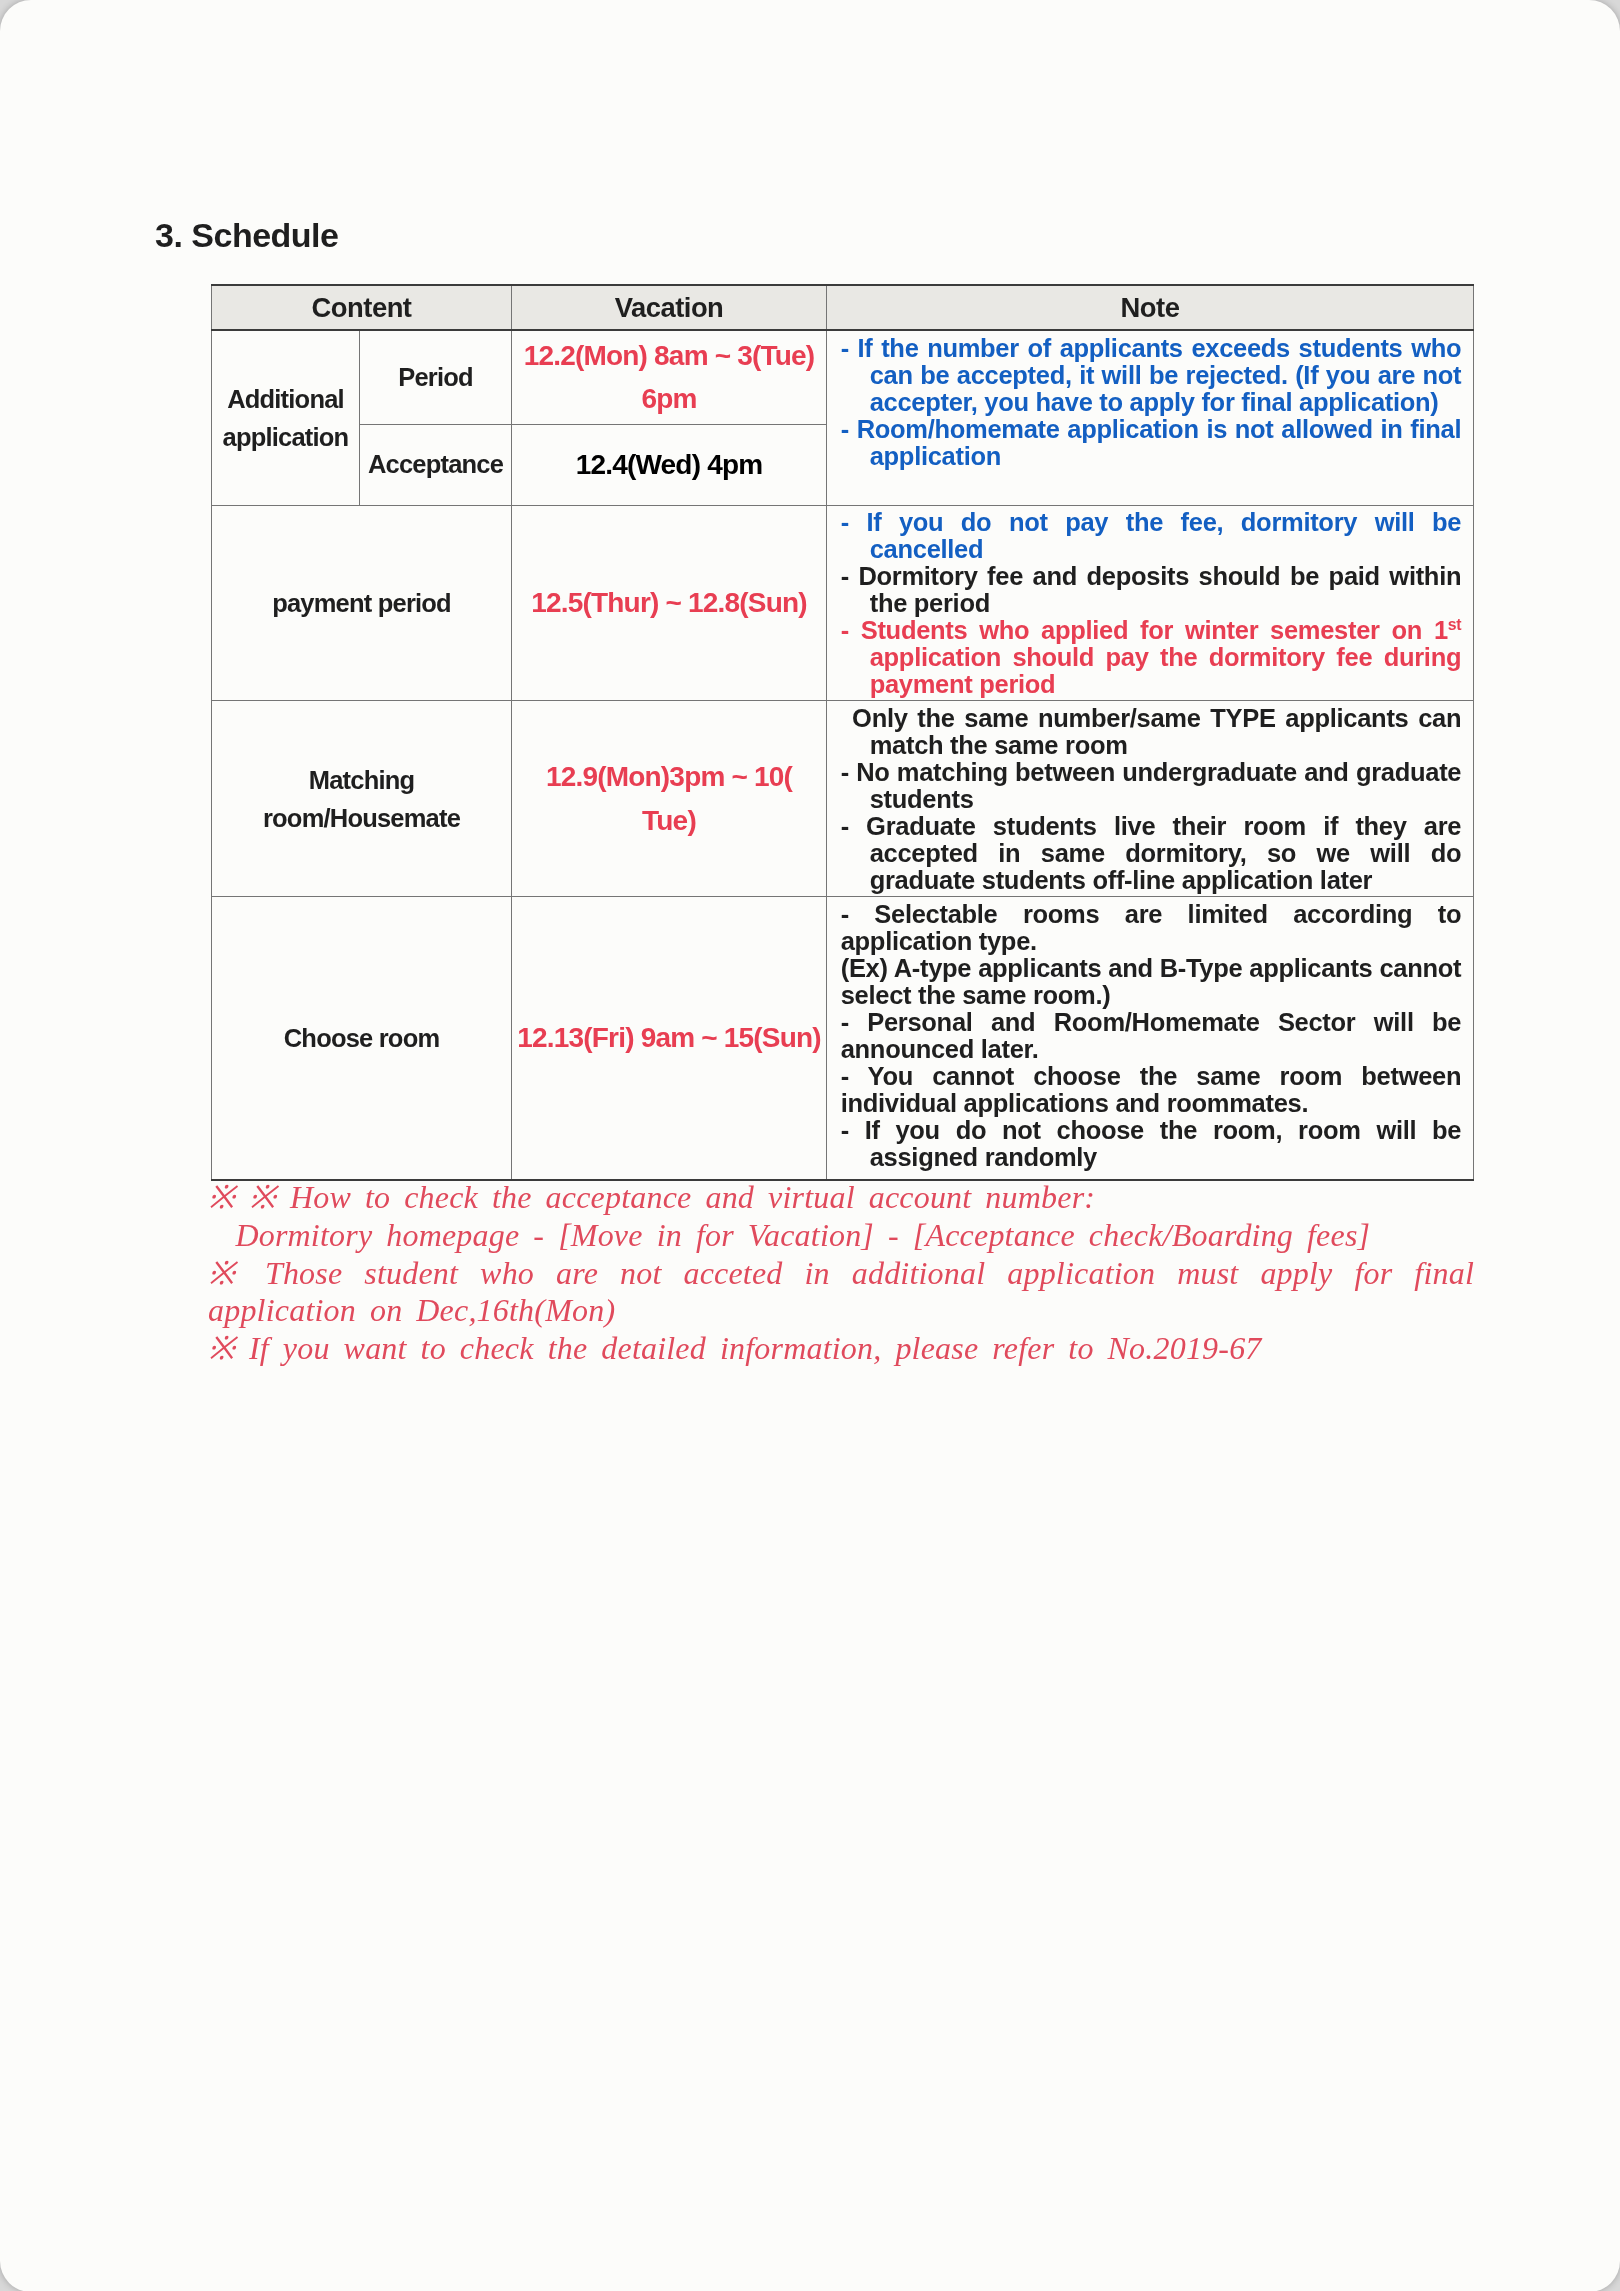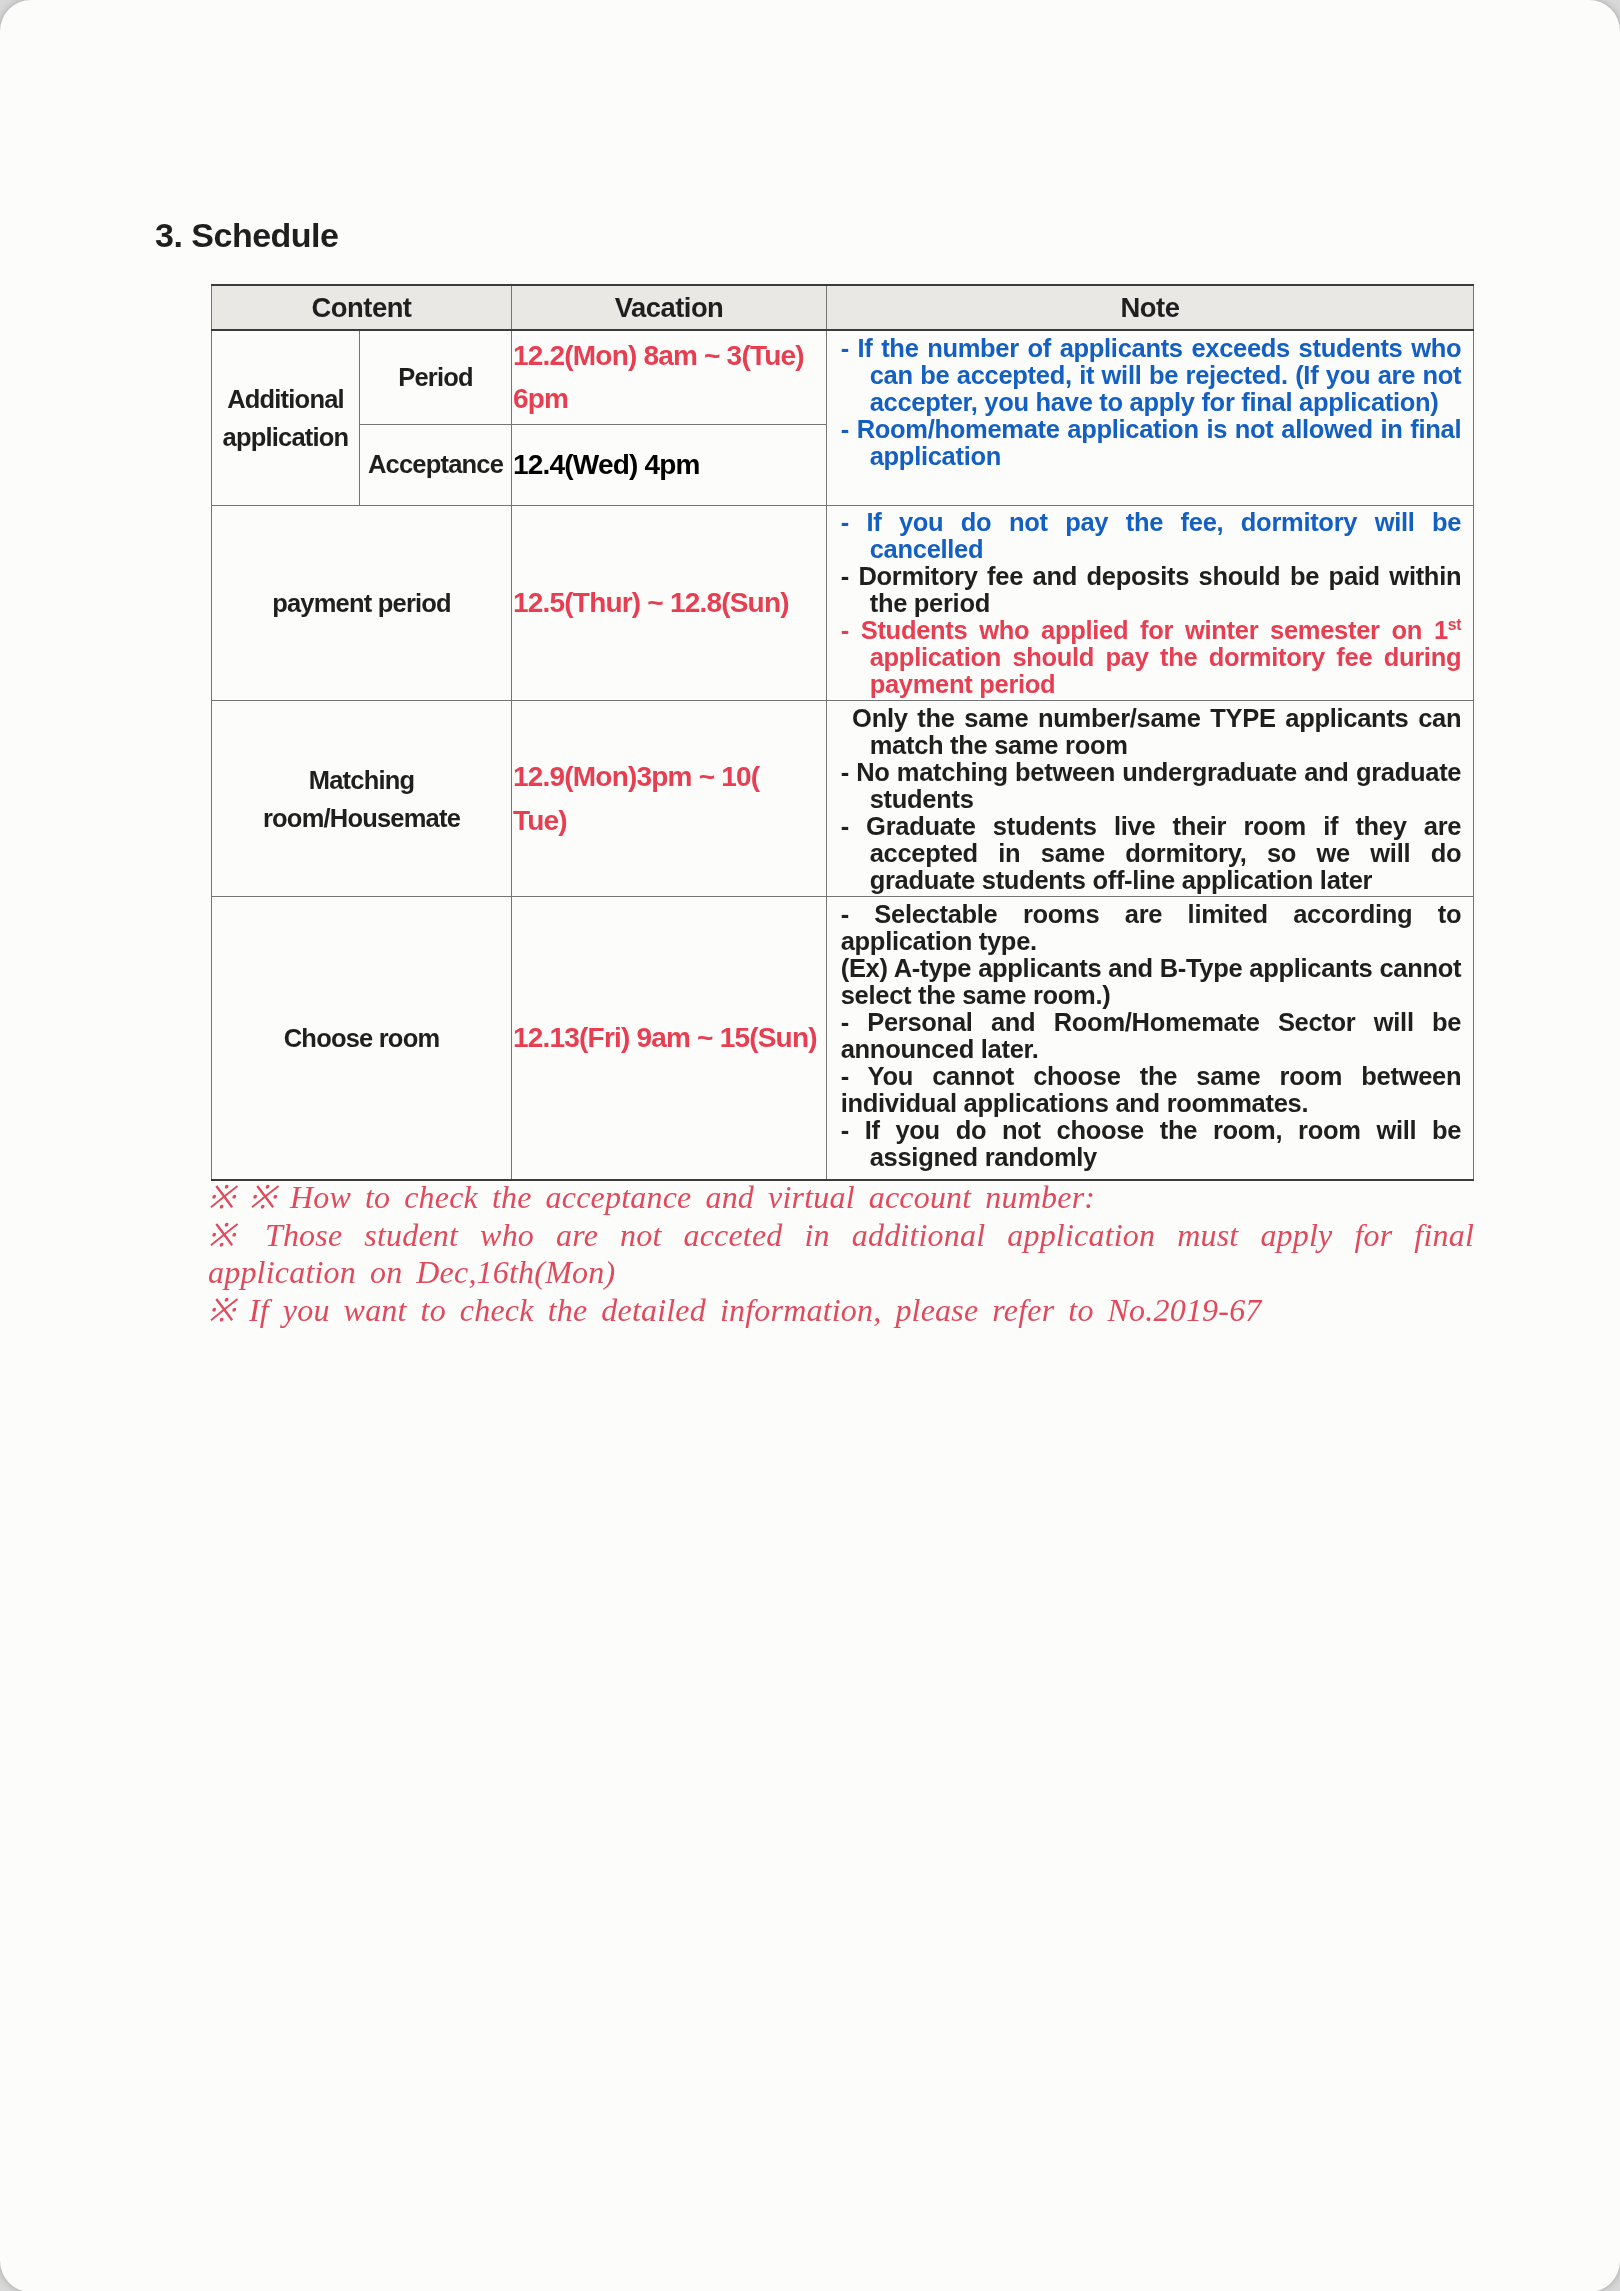--- a/index.html
+++ b/index.html
@@ -31,21 +31,21 @@
     border-bottom: 2.5px solid var(--border-dark, #3b3b3b);
     letter-spacing: -0.5px;
   }
   tbody tr.last td { border-bottom: 2.5px solid var(--border-dark, #3b3b3b); }
   .cell-label {
     text-align: center; vertical-align: middle;
     font-size: 25.5px; font-weight: 700; color: var(--ink, #1f1f1f);
     letter-spacing: -0.8px; white-space: pre-line; line-height: 1.5;
   }
   .cell-sched {
-    vertical-align: middle;
+    text-align: center; vertical-align: middle;
     font-size: 28px; font-weight: 700; letter-spacing: -0.8px;
     white-space: pre-line; line-height: 1.55;
   }
   .cell-note {
     vertical-align: top; padding: 3.9px 11.8px 2px 13.7px;
     font-size: 25.5px; font-weight: 700; color: var(--ink, #1f1f1f);
     line-height: 27px; letter-spacing: -0.3px; text-align: justify;
   }
   .red  { color: var(--accent-red, #e83e52); }
   .blue { color: var(--accent-blue, #135fc2); }
@@ -133,18 +133,19 @@
           <div class="note-item flush">- Personal and Room/Homemate Sector will be announced later.</div>
           <div class="note-item flush">- You cannot choose the same room between individual applications and roommates.</div>
           <div class="note-item hang">- If you do not choose the room, room will be assigned randomly</div>
         </td>
       </tr>
     </tbody>
   </table>
 
   <div class="footnotes">
     <div class="fn">※ ※ How to check the acceptance and virtual account number:</div>
+    <div class="fn fn-indent">Dormitory homepage - [Move in for Vacation] - [Acceptance check/Boarding fees]</div>
     <div class="fn fn-justify">※ Those student who are not acceted in additional application must apply for final application on Dec,16th(Mon)</div>
     <div class="fn">※ If you want to check the detailed information, please refer to No.2019-67</div>
   </div>
 
 </div>
 
 
 </body></html>

